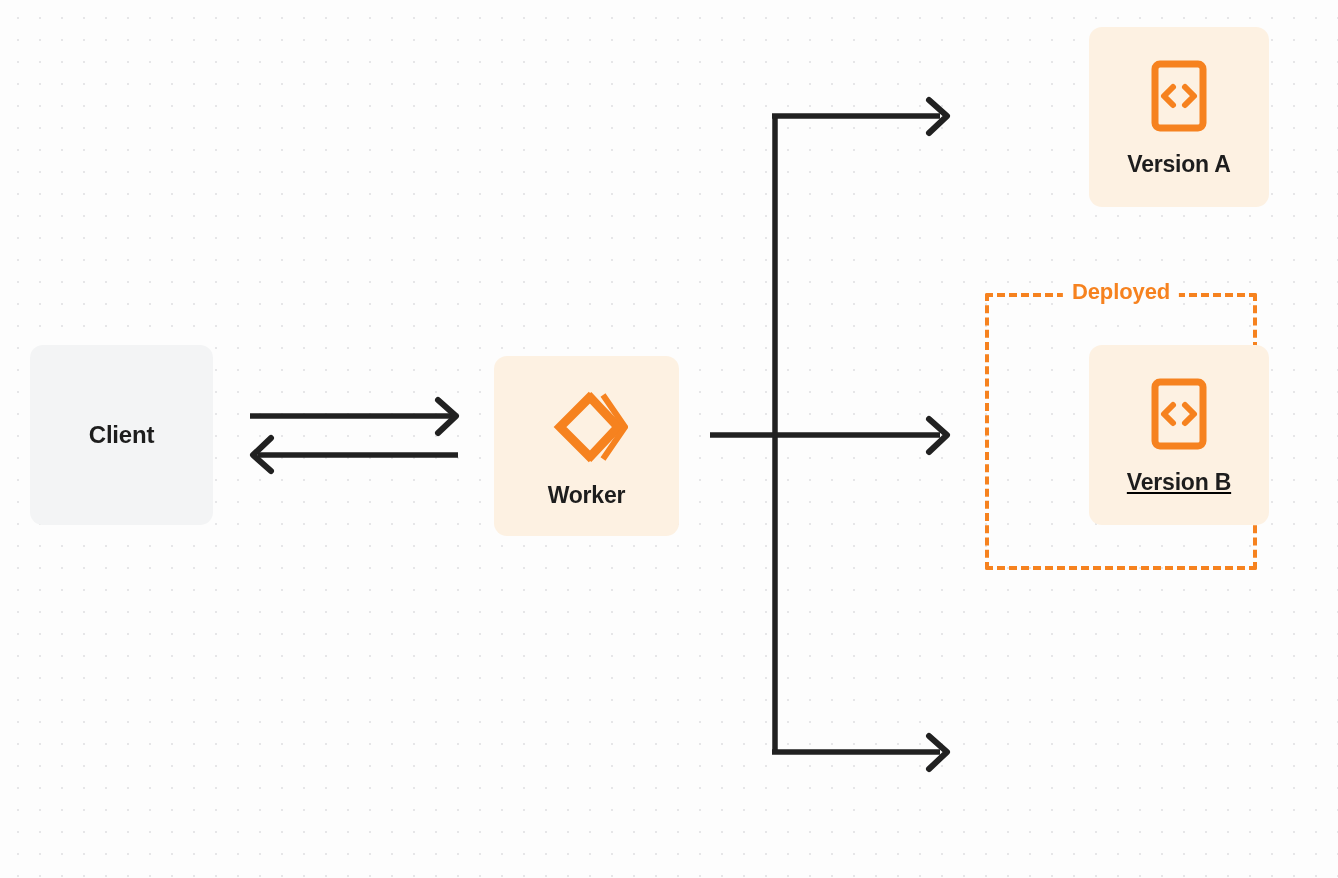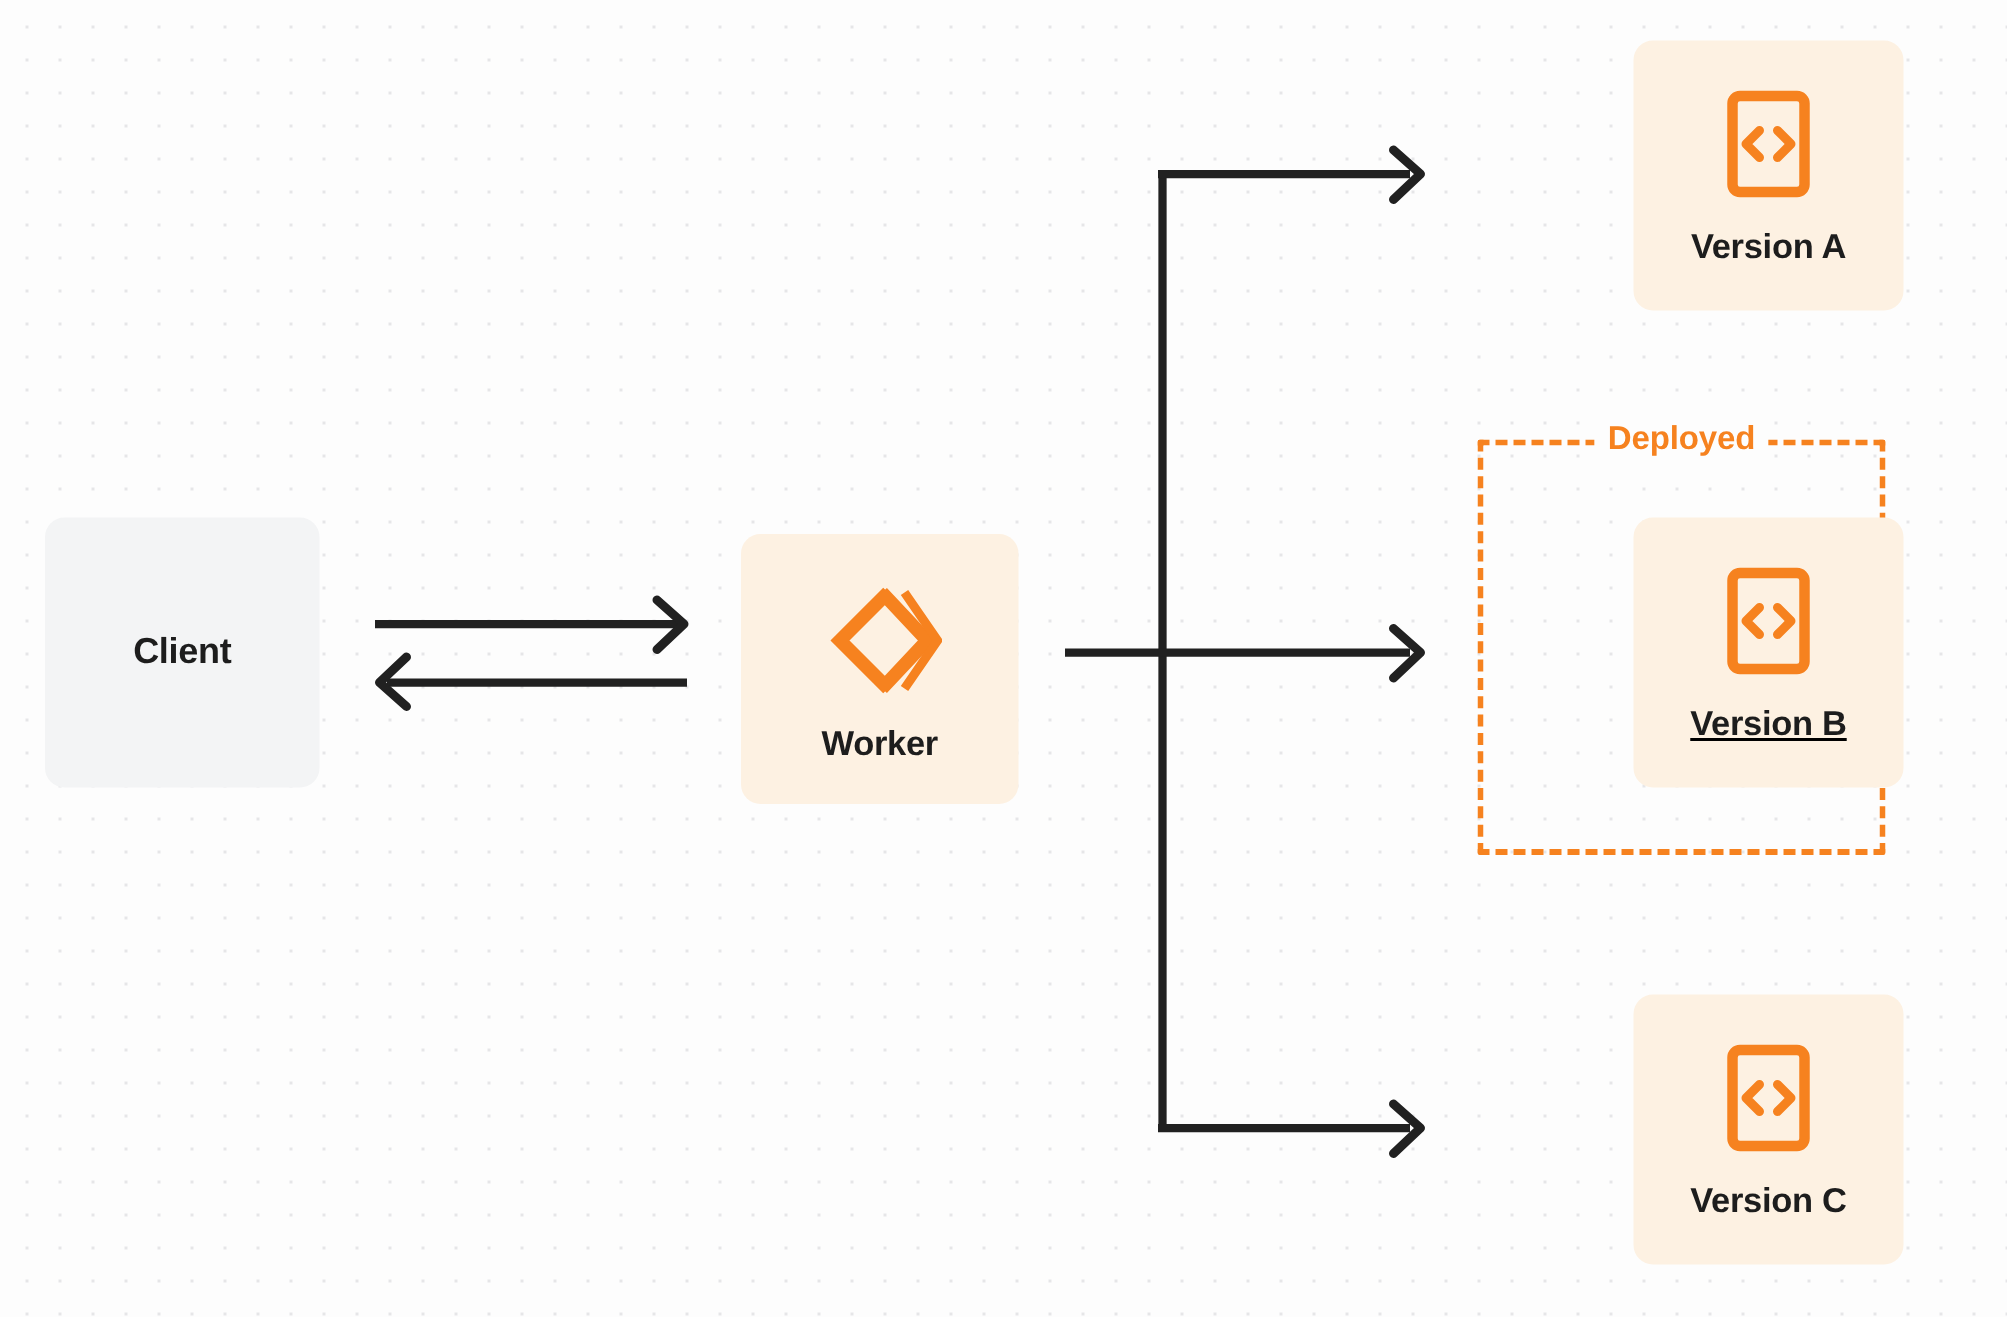--- a/index.html
+++ b/index.html
@@ -228,24 +228,14 @@
     <div class="node-icon">
       <svg width="58" height="74" viewBox="0 0 58 74">
         <rect x="5" y="5" width="48" height="64" rx="5" ry="5" fill="none" stroke="#f6821f" stroke-width="7"></rect>
         <polyline points="23,28 14,37 23,46" fill="none" stroke="#f6821f" stroke-width="6" stroke-linecap="round" stroke-linejoin="round"></polyline>
         <polyline points="35,28 44,37 35,46" fill="none" stroke="#f6821f" stroke-width="6" stroke-linecap="round" stroke-linejoin="round"></polyline>
       </svg>
     </div>
     <div class="node-label">Version B</div>
   </div>
 
-  <div class="node node-version node-vc">
-    <div class="node-icon">
-      <svg width="58" height="74" viewBox="0 0 58 74">
-        <rect x="5" y="5" width="48" height="64" rx="5" ry="5" fill="none" stroke="#f6821f" stroke-width="7"></rect>
-        <polyline points="23,28 14,37 23,46" fill="none" stroke="#f6821f" stroke-width="6" stroke-linecap="round" stroke-linejoin="round"></polyline>
-        <polyline points="35,28 44,37 35,46" fill="none" stroke="#f6821f" stroke-width="6" stroke-linecap="round" stroke-linejoin="round"></polyline>
-      </svg>
-    </div>
-    <div class="node-label">Version C</div>
-  </div>
 
 </div>
 
 </body></html>

